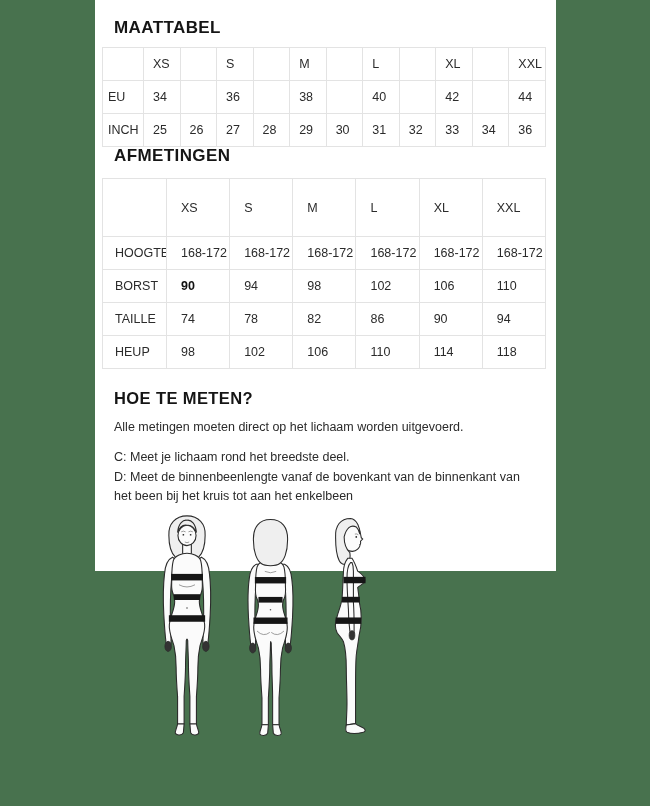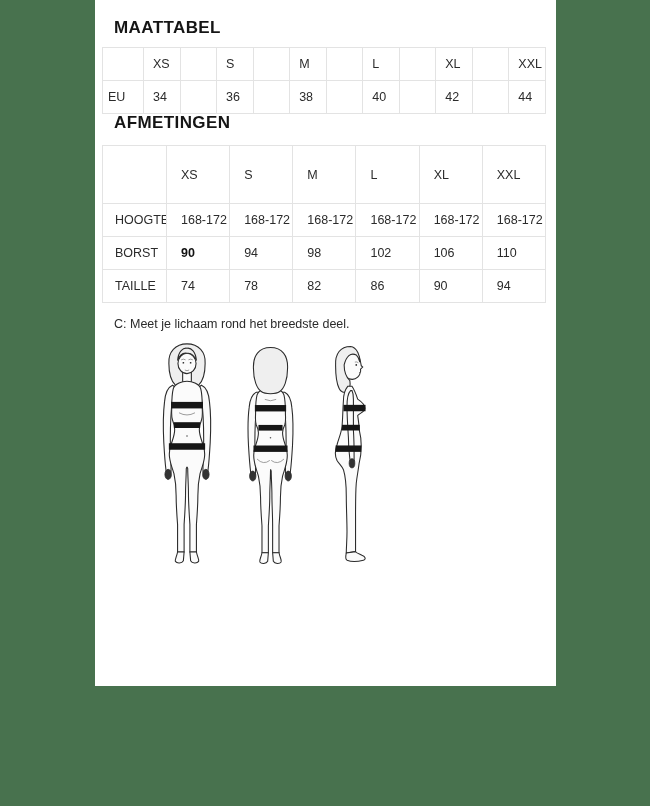--- a/index.html
+++ b/index.html
@@ -2,21 +2,21 @@
 <html><head>
 <meta charset="utf-8">
 <style>
   html,body{margin:0;padding:0;}
   body{
     width:650px;height:806px;position:relative;overflow:hidden;
     background:#48724e;
     font-family:"Liberation Sans",sans-serif;
   }
   .card{
-    position:absolute;left:95px;top:0;width:461px;height:686px;
+    position:absolute;left:95px;top:0;width:461px;height:571px;
     background:#ffffff;box-sizing:border-box;padding-top:19px;
   }
   h2.sec{
     margin:0 0 0 19px;font-size:17px;line-height:18px;font-weight:800;
     color:#151515;letter-spacing:.4px;
   }
   table{
     border-collapse:collapse;table-layout:fixed;width:444px;margin-left:7px;
     font-size:12.5px;color:#2b2b2b;
   }
@@ -88,20 +88,34 @@
       <td>36</td>
       <td></td>
       <td>38</td>
       <td></td>
       <td>40</td>
       <td></td>
       <td>42</td>
       <td></td>
       <td>44</td>
     </tr>
+    <tr>
+      <td class="lbl">INCH</td>
+      <td>25</td>
+      <td>26</td>
+      <td>27</td>
+      <td>28</td>
+      <td>29</td>
+      <td>30</td>
+      <td>31</td>
+      <td>32</td>
+      <td>33</td>
+      <td>34</td>
+      <td>36</td>
+    </tr>
     </tbody>
   </table>
 
   <h2 class="sec" style="">AFMETINGEN</h2>
 
   <table class="t2">
     <colgroup>
         <col class="lab">
         <col>
         <col>
@@ -140,25 +154,37 @@
     </tr>
     <tr>
       <td class="lbl">TAILLE</td>
       <td>74</td>
       <td>78</td>
       <td>82</td>
       <td>86</td>
       <td>90</td>
       <td>94</td>
     </tr>
+    <tr>
+      <td class="lbl">HEUP</td>
+      <td>98</td>
+      <td>102</td>
+      <td>106</td>
+      <td>110</td>
+      <td>114</td>
+      <td>118</td>
+    </tr>
     </tbody>
   </table>
 
+  <h2 class="sec how">HOE TE METEN?</h2>
+  <p class="intro">Alle metingen moeten direct op het lichaam worden uitgevoerd.</p>
   <div class="steps">
     <div>C: Meet je lichaam rond het breedste deel.</div>
+    <div>D: Meet de binnenbeenlengte vanaf de bovenkant van de binnenkant van het been bij het kruis tot aan het enkelbeen</div>
   </div>
 
   <div class="figures">
 
     <svg class="fig" width="80" height="232" viewBox="0 0 110 320">
       <path class="hair" d="M55,4 C39,4 29,15 30,31 C30,45 34,56 39,61 C44,65 50,66 55,66 C60,66 66,65 71,61 C76,56 80,45 80,31 C81,15 71,4 55,4 Z"></path>
       <path class="skin" d="M49,38 L49,57 L61,57 L61,38 Z"></path>
       <path class="skin" d="M35,61 C28,64 25,72 24,84 C22,100 22,120 23,140 C24,158 25,170 26,178 C27,186 33,186 33,178 C33,165 32,150 32,135 C32,115 33,95 35,80 C36,72 37,66 38,63 Z"></path>
       <path class="skin" d="M75,61 C82,64 85,72 86,84 C88,100 88,120 87,140 C86,158 85,170 84,178 C83,186 77,186 77,178 C77,165 78,150 78,135 C78,115 77,95 75,80 C74,72 73,66 72,63 Z"></path>
       <ellipse class="dark" cx="29" cy="184" rx="4.5" ry="7"></ellipse>

